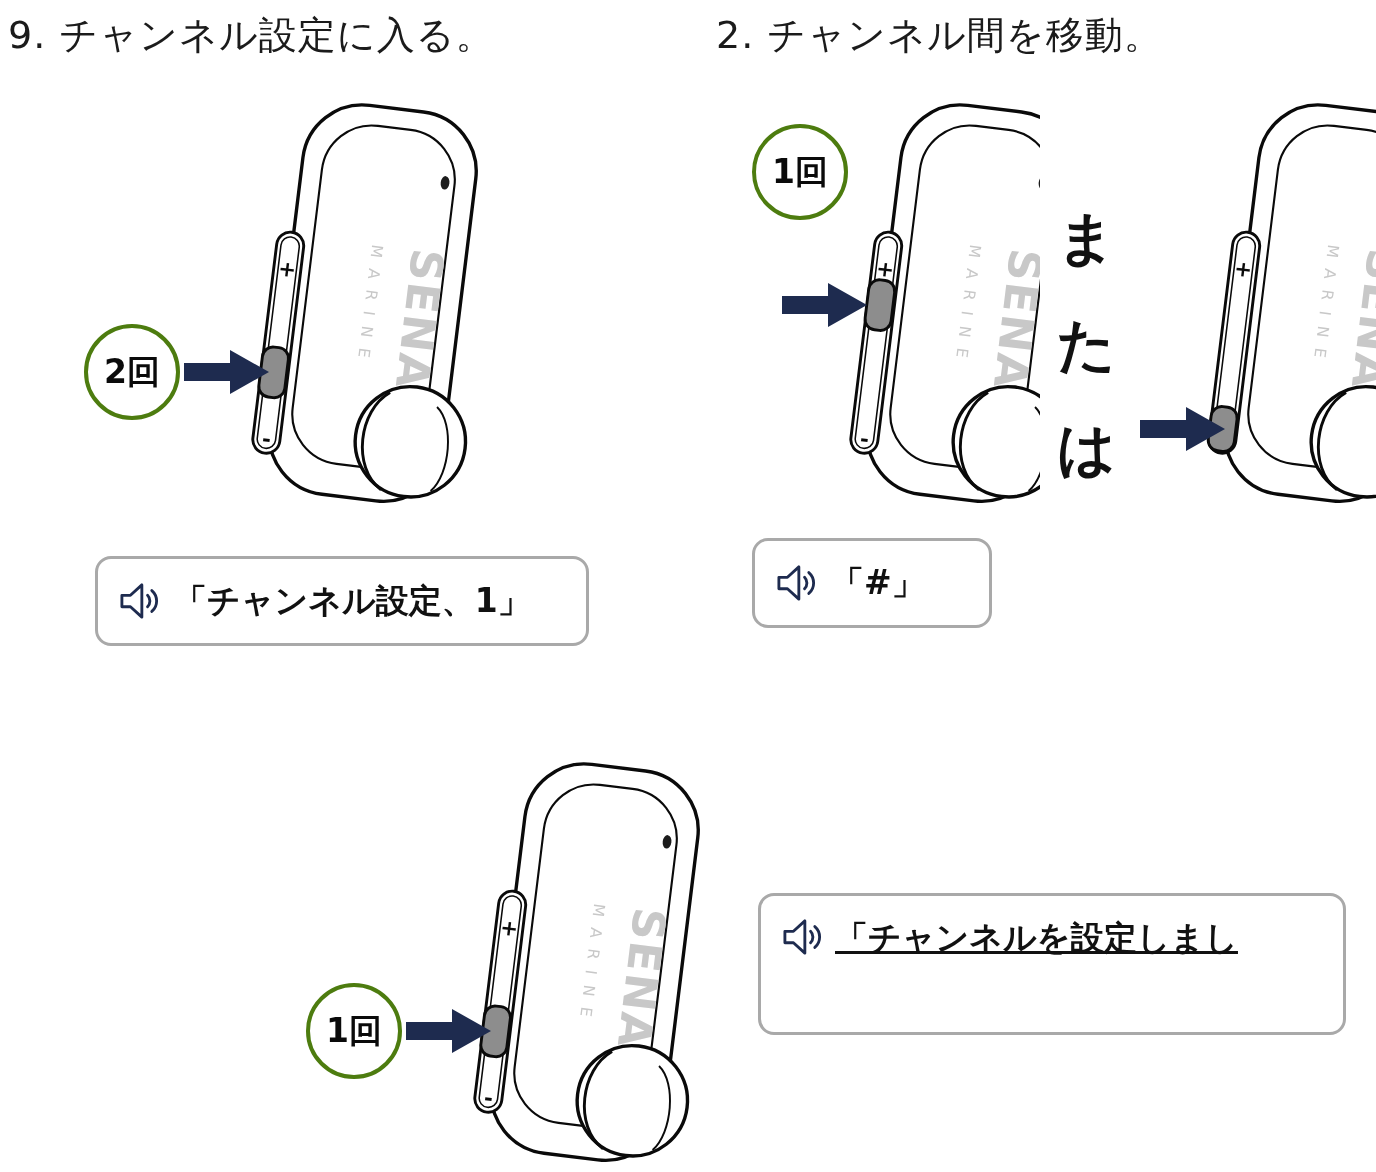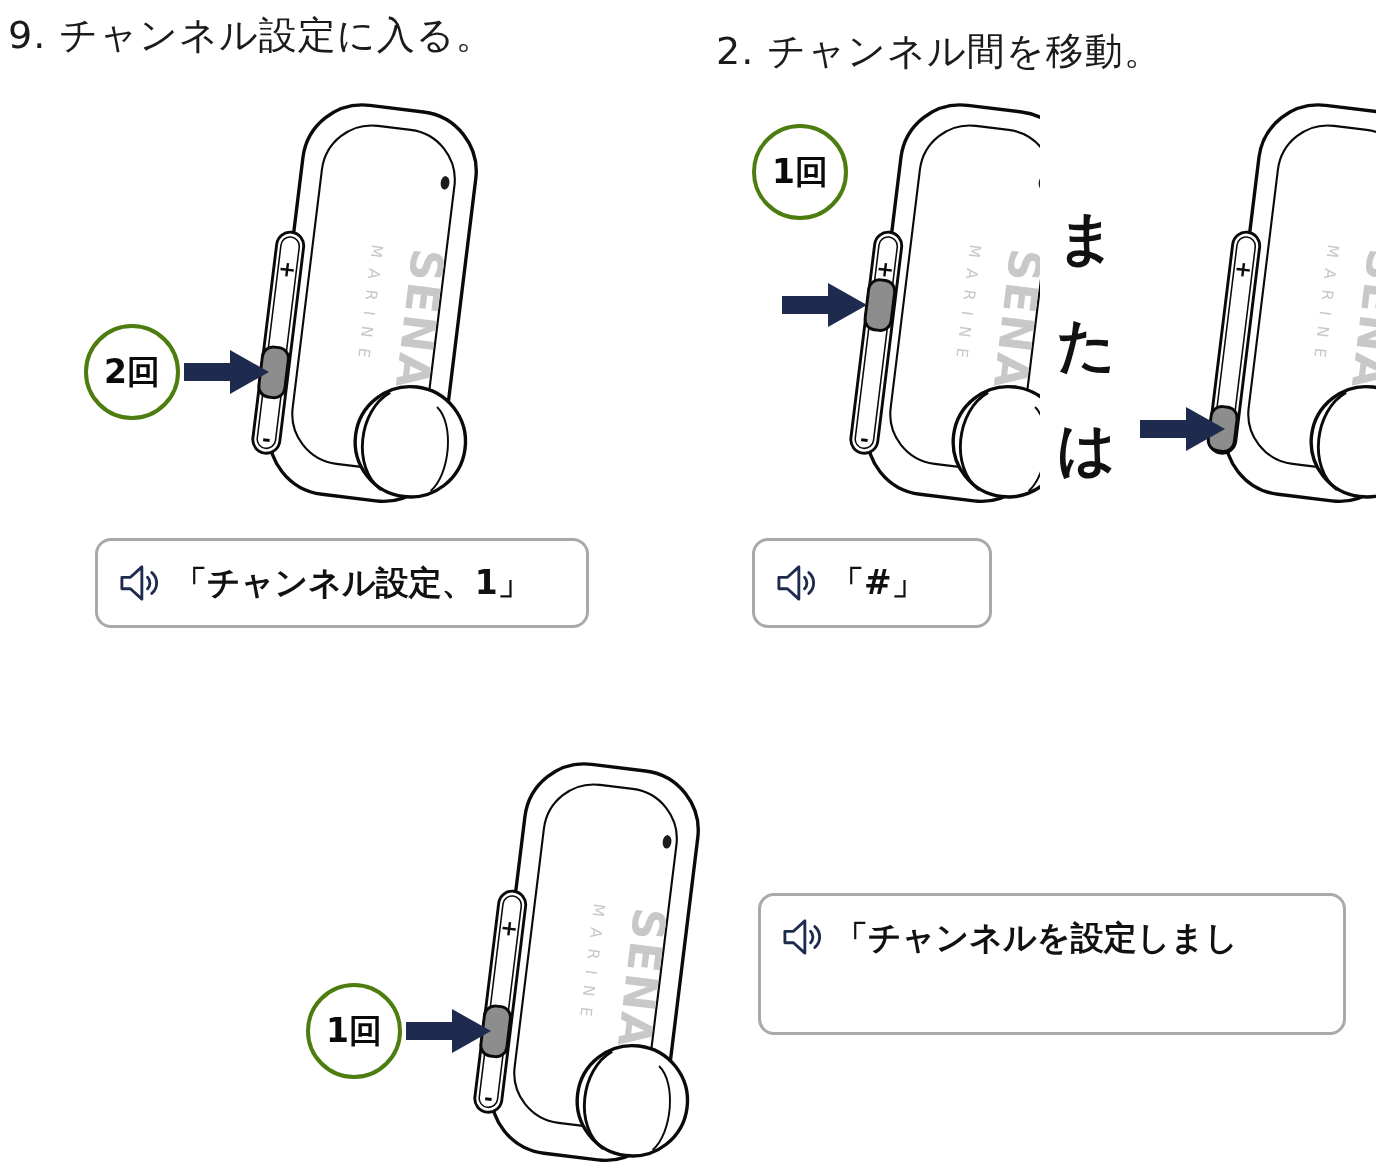--- a/index.html
+++ b/index.html
@@ -27,21 +27,21 @@
 
   .arrow { position:absolute; z-index:6; }
 
   .bubble {
     position:absolute; border:3px solid #a9a9a9; border-radius:16px; background:#fff;
     display:flex; align-items:center; gap:14px; padding:0 20px;
   }
   .bubble .txt { font-size:33px; font-weight:700; color:#111; white-space:nowrap; }
   .bubble.multi { align-items:flex-start; padding-top:16px; gap:12px; }
   .bubble.multi .spk { margin-top:6px; }
-  .lines .txt { line-height:1.55; }
+  .lines .txt { line-height:1.55;text-decoration:underline; }
   .lines .indent { padding-left:26px; }
 
   .or-label {
     position:absolute; writing-mode:vertical-rl; text-orientation:upright;
     font-size:58px; font-weight:800; letter-spacing:42px; color:#111; line-height:1;
   }
 
   .hl { fill:#8d8d8d; stroke:#0a0a0a; stroke-width:3; }
   .brand { font-size:46px; font-weight:700; fill:#c8c8c8; letter-spacing:2px; }
   .brand-sub { font-size:16px; font-weight:400; fill:#c8c8c8; letter-spacing:11px; }
@@ -68,35 +68,35 @@
           <rect x="62" y="150" width="28" height="230" rx="14" fill="#ffffff" stroke="#0a0a0a" stroke-width="3"></rect>
           <rect x="66.5" y="155" width="19" height="220" rx="9.5" fill="none" stroke="#0a0a0a" stroke-width="1.6"></rect>
           <text class="pm" x="76" y="196">+</text>
           <text class="pm" x="76" y="373">-</text>
         </g>
       </g>
     </defs>
   </svg>
 
   <div class="step-title" style="left:8px;top:10px">9. チャンネル設定に入る。</div>
-  <div class="step-title" style="left:716px;top:26px">2. チャンネル間を移動。</div>
+  <div class="step-title" style="left:716px;top:10px">2. チャンネル間を移動。</div>
 
   <div class="device" style="left:210px;top:96px;width:300px;height:416px">
     <svg viewBox="0 0 310 430">
       <use href="#dev"></use>
       <g transform="rotate(7 155 215)">
         <rect class="hl" x="61.5" y="270" width="27" height="52" rx="11"></rect>
       </g>
     </svg>
   </div>
   <div class="badge" style="left:84px;top:324px">2回</div>
   <svg class="arrow" style="left:184px;top:349px" width="86" height="46" viewBox="0 0 86 46">
     <polygon points="0,14 46,14 46,1 85,23 46,45 46,32 0,32" fill="#1e2b4f"></polygon>
   </svg>
-  <div class="bubble" style="left:95px;top:538px;width:494px;height:90px">
+  <div class="bubble" style="left:95px;top:556px;width:494px;height:90px">
     <svg class="spk" width="42" height="38" viewBox="0 0 44 40">
       <path d="M4 14 H13 L25 3 V37 L13 26 H4 Z" fill="none" stroke="#1e2b4f" stroke-width="3" stroke-linejoin="round"></path>
       <path d="M31 14 A 8.5 8.5 0 0 1 31 26" fill="none" stroke="#1e2b4f" stroke-width="3" stroke-linecap="round"></path>
       <path d="M35.5 9 A 14.5 14.5 0 0 1 35.5 31" fill="none" stroke="#1e2b4f" stroke-width="3" stroke-linecap="round"></path>
     </svg>
     <div class="txt">「チャンネル設定、1」</div>
   </div>
 
   <div class="clip" style="left:808px;top:96px;width:232px;height:416px">
     <svg viewBox="0 0 310 430" style="left:0;width:300px;height:416px">

